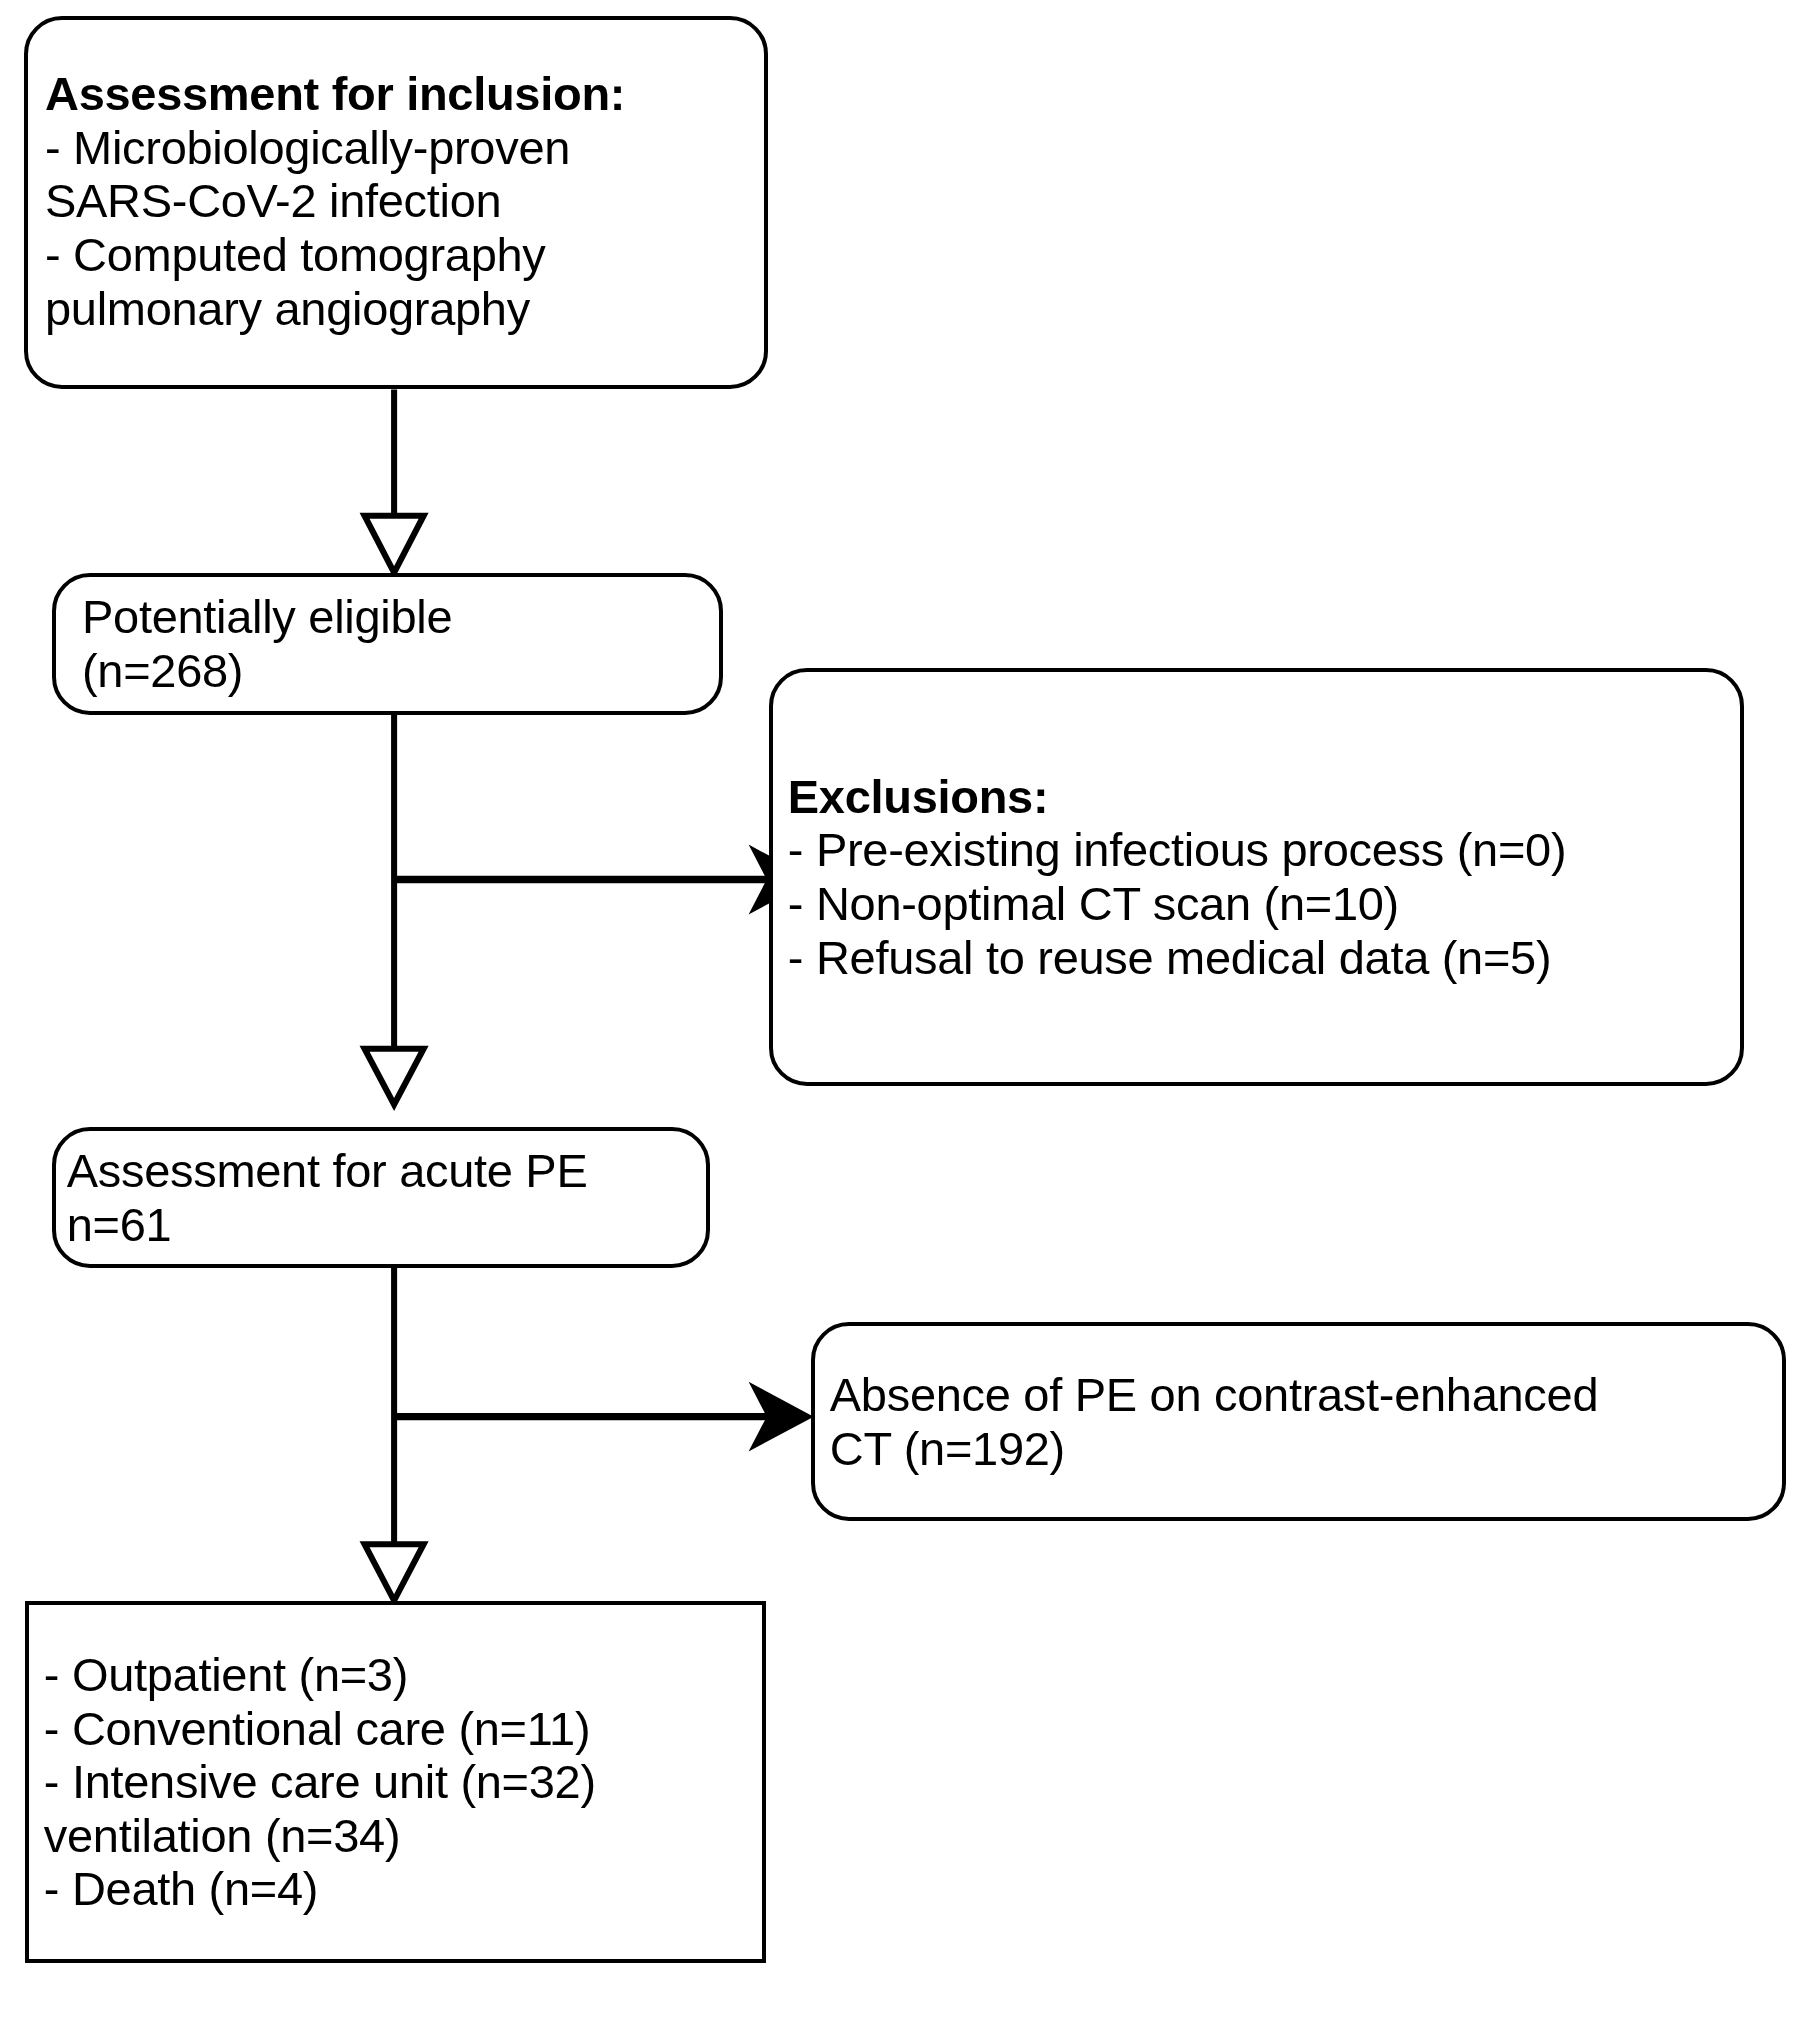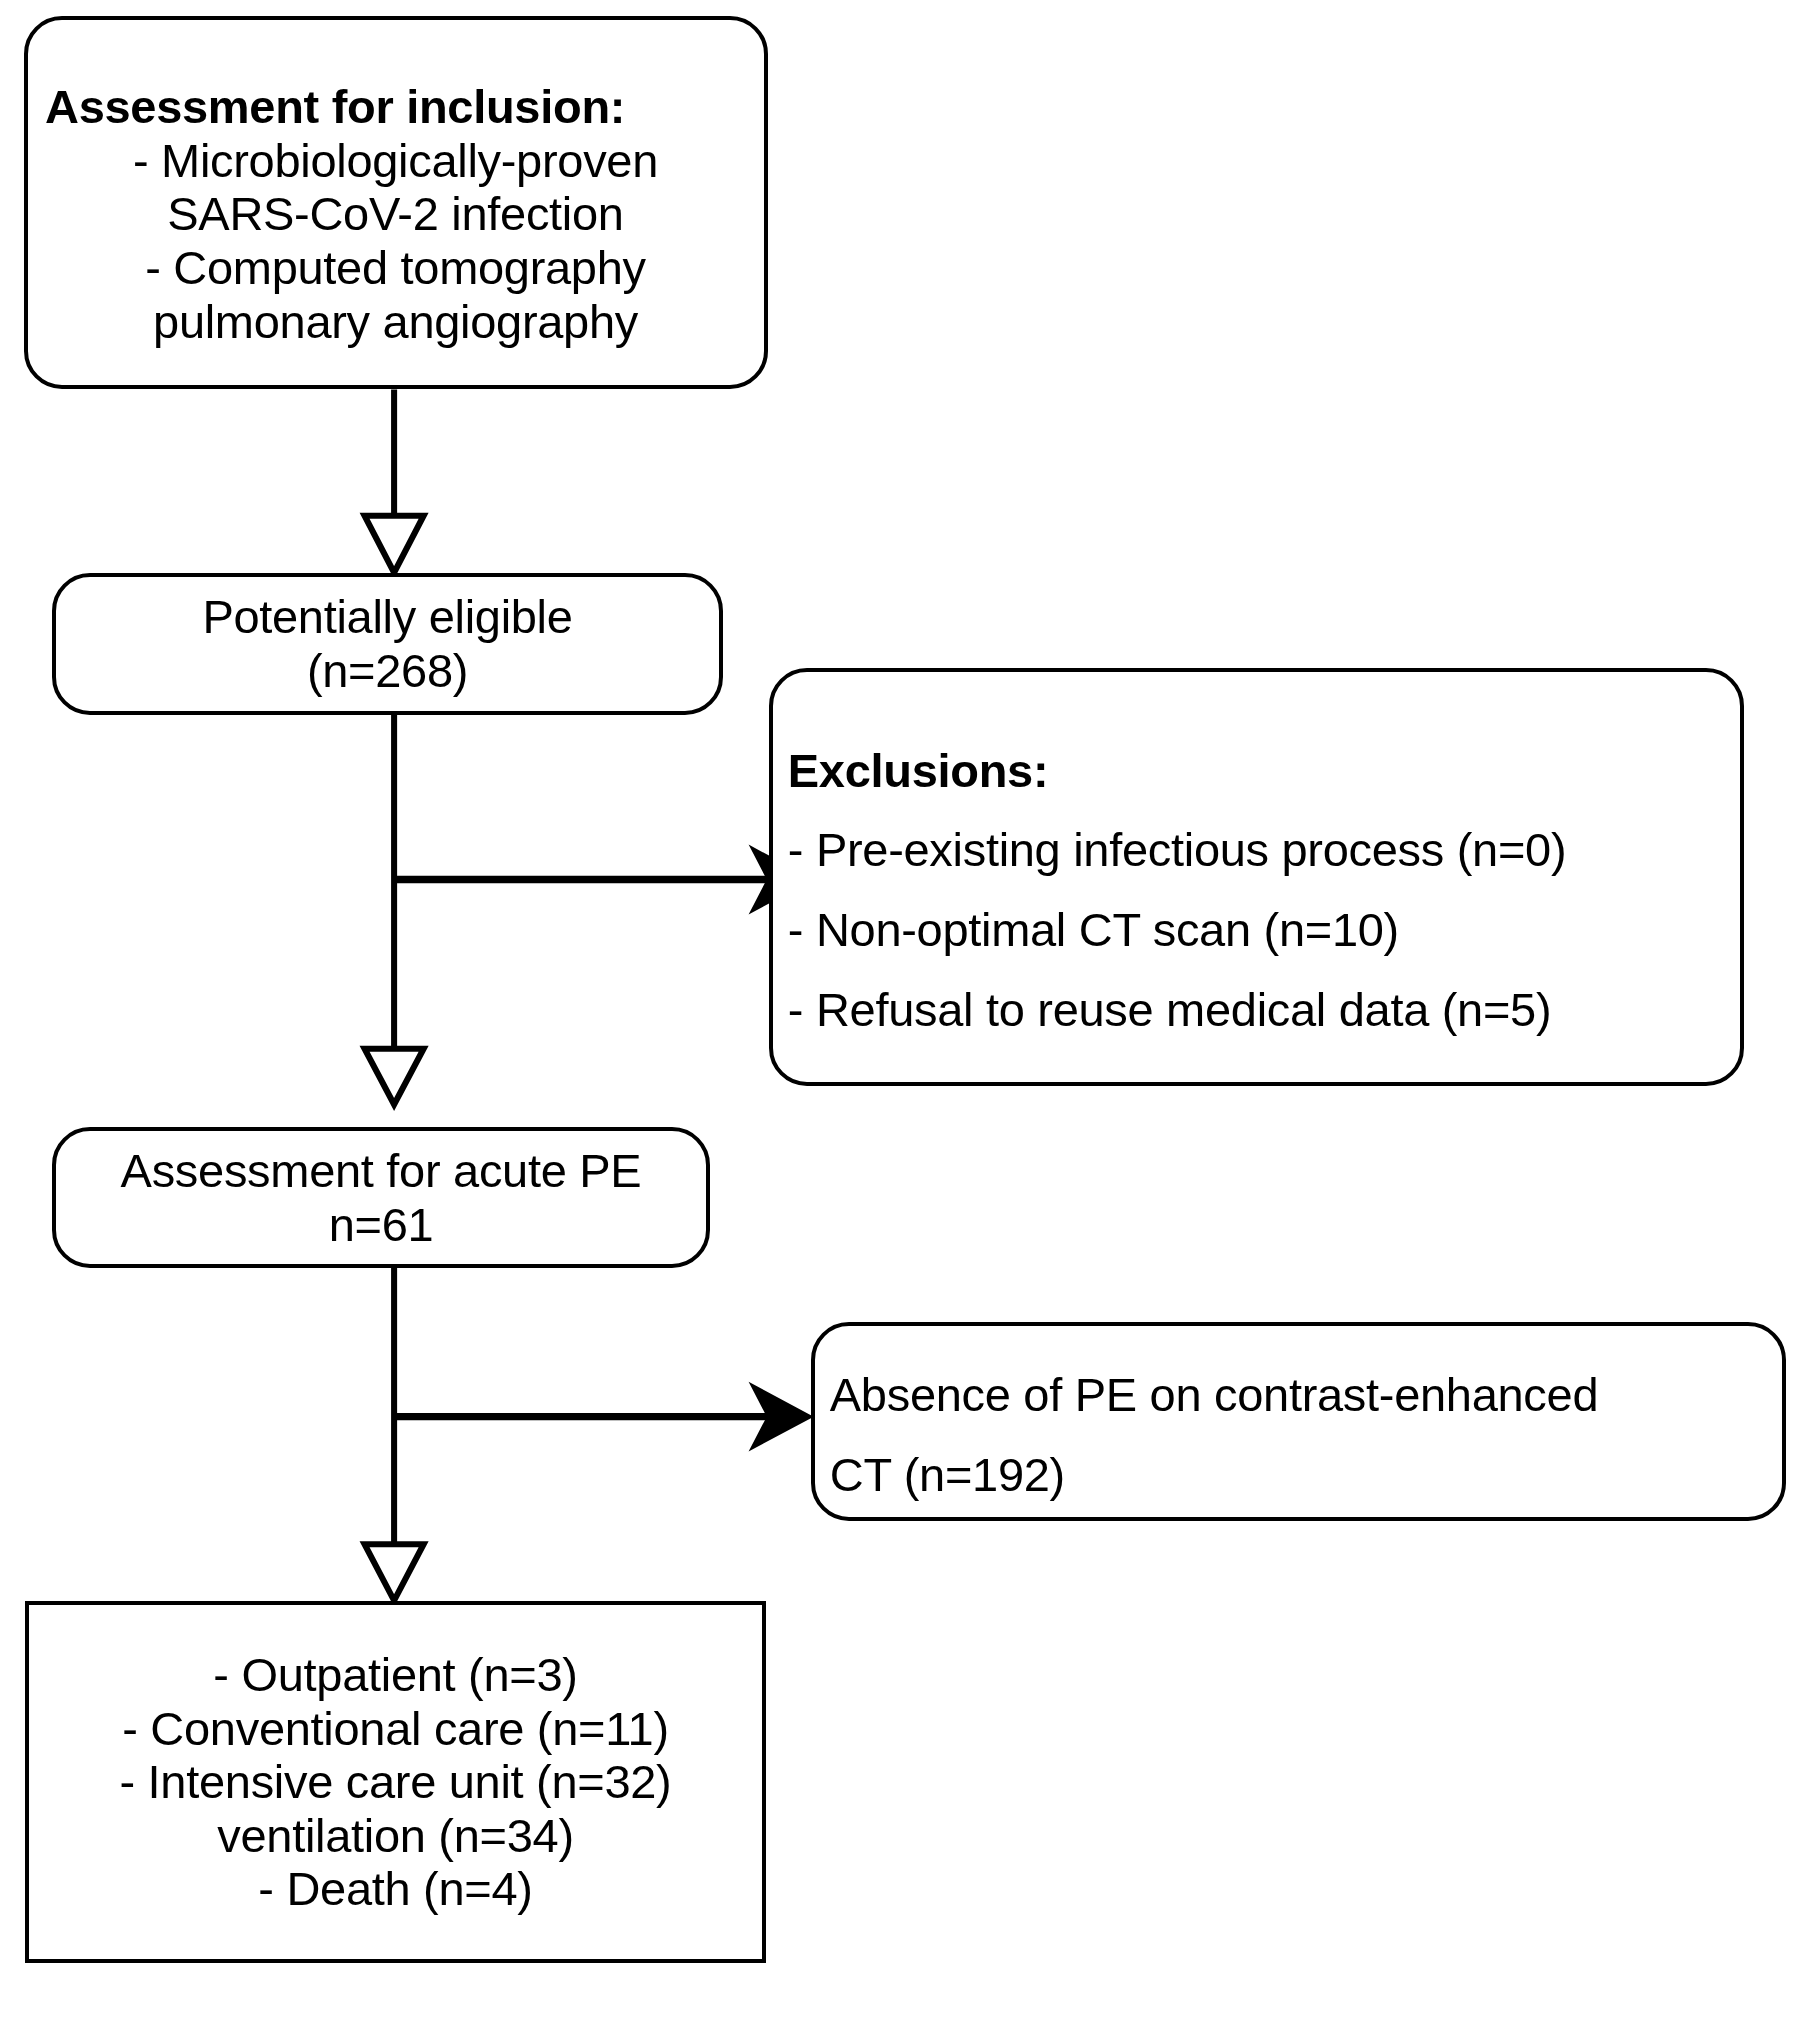--- a/index.html
+++ b/index.html
@@ -41,22 +41,22 @@
   .node.sharp   { border-radius: 0; }
 
   .node .line {
     display: block;
     white-space: pre;
     line-height: 1.14;
     font-size: 46px;
     letter-spacing: -0.3px;
   }
   .node .line.bold   { font-weight: bold; }
-  .node .line.center { text-align: center; }
-  .node .line.left   { text-align: left; margin-top: 26px; }
+  .node .line.center { text-align: left; }
+  .node .line.left   { text-align: left; }
 
   
   #node-inclusion {
     left: 23.5px;  top: 16px;
     width: 744px; height: 373px;
     padding: 14.8px 17.5px 17.5px 17.5px;
   }
   #node-inclusion .line { font-size: 47px; }
 
   #node-eligible {

